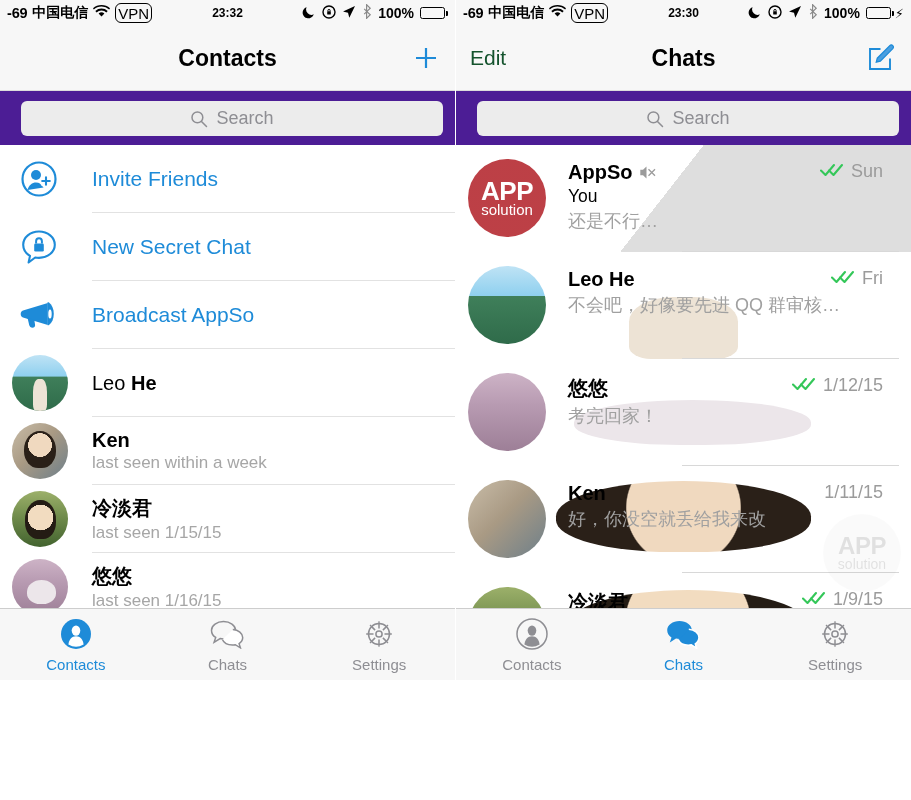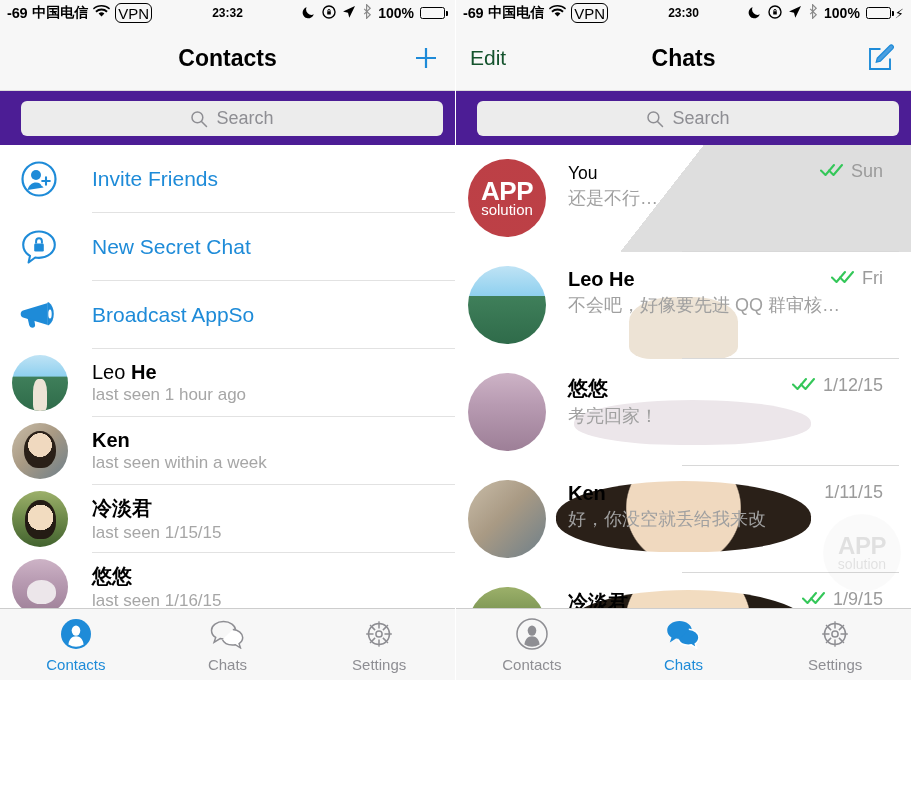--- a/index.html
+++ b/index.html
@@ -319,21 +319,20 @@
             </svg>
         </div>
         <div class="action-label">Broadcast AppSo</div>
         <div class="sep"></div>
       </div>
 
       <div class="contact-row">
         <div class="avatar av-leo"></div>
         <div class="contact-text">
           <div class="contact-name"><span class="light">Leo </span><b>He</b></div>
-          <div class="contact-status">last seen 1 hour ago</div>
         </div>
         <div class="sep"></div>
       </div>
 
       <div class="contact-row">
         <div class="avatar av-ken"></div>
         <div class="contact-text">
           <div class="contact-name"><b>Ken</b></div>
           <div class="contact-status">last seen within a week</div>
         </div>
@@ -476,20 +475,29 @@
     </div>
 
     <div class="list">
 
       <div class="chat-row">
         <div class="chat-av av-appso">
           <span class="ap-app">APP</span>
           <span class="ap-sol">solution</span>
         </div>
         <div class="chat-body">
+          <div class="chat-top">
+            <span class="chat-name">AppSo</span>
+            <span class="mute-icon">
+              <svg width="17" height="15" viewBox="0 0 17 15">
+                  <path d="M7.5 1.5 4 4.8H1.3v5.4H4l3.5 3.3z" fill="#9b9b9b"></path>
+                  <path d="M9.5 4.3 16 10.7M16 4.3 9.5 10.7" stroke="#9b9b9b" stroke-width="1.3"></path>
+                </svg>
+            </span>
+          </div>
           <div class="chat-you">You</div>
           <div class="chat-msg">还是不行…</div>
           <div class="chat-meta">
             <span>
               <svg width="26" height="16" viewBox="0 0 26 16">
                   <path d="M1 8.5 5.5 13 14 3" fill="none" stroke="#34c759" stroke-width="2.1" stroke-linecap="round" stroke-linejoin="round"></path>
                   <path d="M9 8.5 13.5 13 22 3" fill="none" stroke="#34c759" stroke-width="2.1" stroke-linecap="round" stroke-linejoin="round"></path>
                 </svg>
             </span>
             <span class="chat-date">Sun</span>

